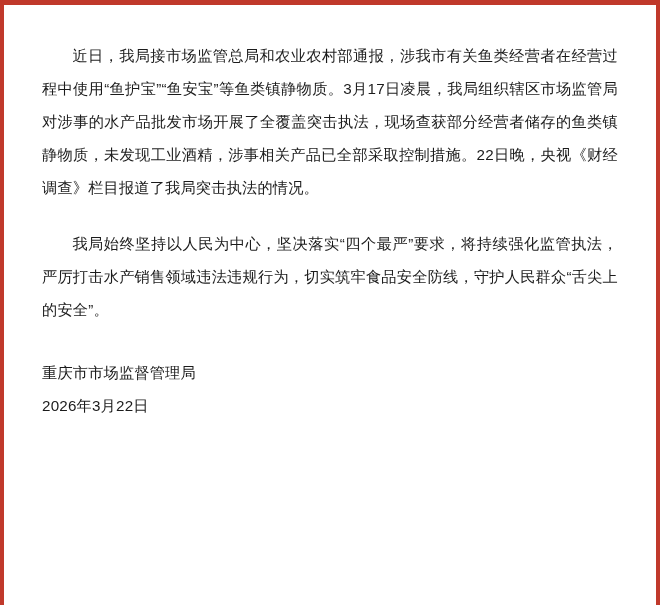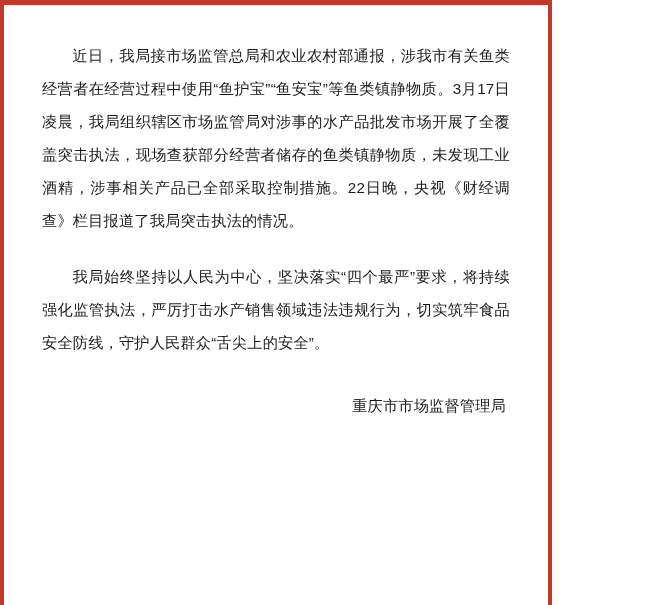--- a/index.html
+++ b/index.html
@@ -7,21 +7,21 @@
     padding: 0;
     background: #ffffff;
   }
   body {
     width: 660px;
     height: 605px;
     font-family: "Liberation Sans", sans-serif;
   }
   .page {
     position: relative;
-    width: 552px;
+    width: 660px;
     height: 605px;
     box-sizing: border-box;
     background: #ffffff;
     overflow: hidden;
   }
   .top-rule {
     position: absolute;
     top: 0;
     left: 0;
     width: 660px;
@@ -62,21 +62,21 @@
     text-indent: 2em;
     margin: 0 0 23px 0;
     letter-spacing: 0.2px;
     font-family: "Liberation Sans", sans-serif;
   }
   .para:last-of-type {
     margin-bottom: 16px;
   }
   .signature-block {
     margin-top: 30px;
-    text-align: right;
+    text-align: left;
   }
   .sig-line {
     font-size: 15.2px;
     line-height: 33px;
     color: #1b1b1b;
     padding-right: 4px;
     letter-spacing: 0.2px;
   }
 </style>
 </head>
@@ -88,16 +88,17 @@
   <div class="side-rule-left"></div>
   <div class="side-rule-right"></div>
 
   <div class="content">
 
     <p class="para">近日，我局接市场监管总局和农业农村部通报，涉我市有关鱼类经营者在经营过程中使用“鱼护宝”“鱼安宝”等鱼类镇静物质。3月17日凌晨，我局组织辖区市场监管局对涉事的水产品批发市场开展了全覆盖突击执法，现场查获部分经营者储存的鱼类镇静物质，未发现工业酒精，涉事相关产品已全部采取控制措施。22日晚，央视《财经调查》栏目报道了我局突击执法的情况。</p>
     <p class="para">我局始终坚持以人民为中心，坚决落实“四个最严”要求，将持续强化监管执法，严厉打击水产销售领域违法违规行为，切实筑牢食品安全防线，守护人民群众“舌尖上的安全”。</p>
 
     <div class="signature-block">
       <div class="sig-line">重庆市市场监督管理局</div>
+      <div class="sig-line">2026年3月22日</div>
     </div>
 
   </div>
 </div>
 
 </body></html>

